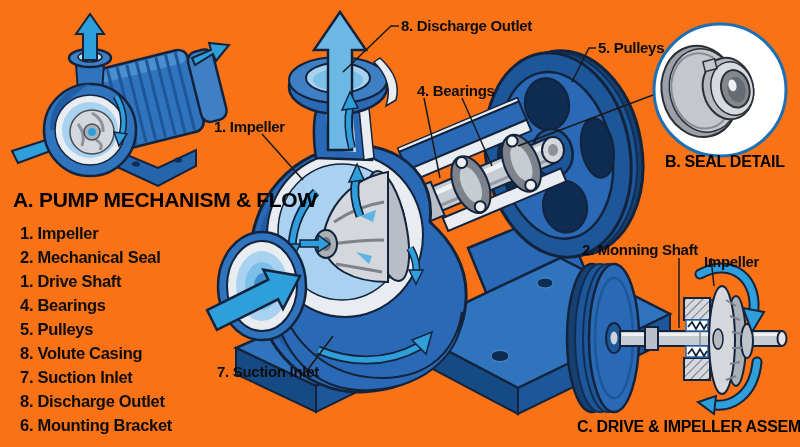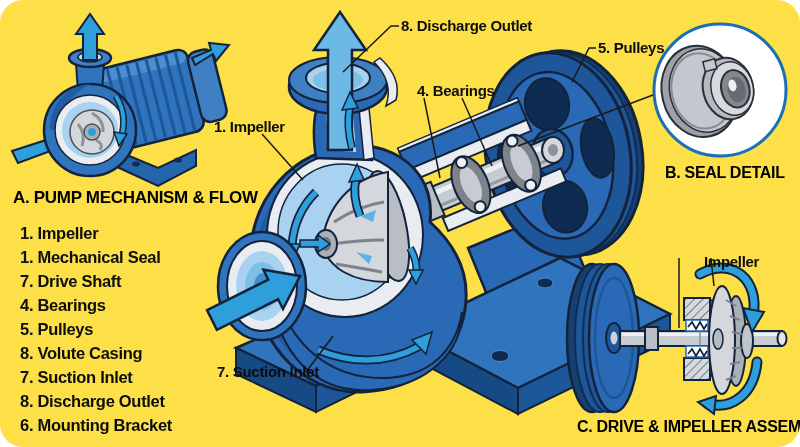--- a/index.html
+++ b/index.html
@@ -1,23 +1,23 @@
 <!DOCTYPE html>
 <html><head>
 <meta charset="utf-8">
 <style>
   html,body{margin:0;padding:0;background:#ffffff;}
-  .canvas{position:relative;width:800px;height:447px;background:#fde047;overflow:hidden;
-          font-family:"Liberation Sans","DejaVu Sans",sans-serif;border-radius:23px;}
+  .canvas{position:relative;width:800px;height:447px;background:#f97316;overflow:hidden;
+          font-family:"Liberation Sans","DejaVu Sans",sans-serif;}
   .art{position:absolute;left:0;top:0;width:800px;height:447px;}
   .label{position:absolute;color:#0d0d0d;font-size:15px;font-weight:600;
          letter-spacing:-0.3px;white-space:nowrap;line-height:1;}
   .title{position:absolute;color:#000;font-size:16px;font-weight:800;
          letter-spacing:-0.3px;white-space:nowrap;line-height:1;}
-  .title-a{font-size:17px;}
+  .title-a{font-size:21px;}
   .parts-list{position:absolute;left:20px;top:221px;margin:0;padding:0;list-style:none;
               color:#0d0d0d;font-size:16.5px;font-weight:700;letter-spacing:-0.3px;}
   .parts-list li{height:24px;line-height:24px;white-space:nowrap;}
 </style>
 </head>
 <body>
 
 <div class="canvas">
 
 <svg class="art" viewBox="0 0 800 447">
@@ -278,28 +278,29 @@
 <div class="label" style="left:401px;top:18px">8. Discharge Outlet</div>
 <div class="label" style="left:417px;top:83px">4. Bearings</div>
 <div class="label" style="left:214px;top:119px">1. Impeller</div>
 <div class="label" style="left:598px;top:40px">5. Pulleys</div>
 <div class="label" style="left:217px;top:364px">7. Suction Inlet</div>
 
 <div class="title title-a" style="left:13px;top:189px">A. PUMP MECHANISM &amp; FLOW</div>
 
 <ul class="parts-list">
   <li>1. Impeller</li>
-  <li>1. Mechanical Seal</li>
-  <li>7. Drive Shaft</li>
+  <li>2. Mechanical Seal</li>
+  <li>1. Drive Shaft</li>
   <li>4. Bearings</li>
   <li>5. Pulleys</li>
   <li>8. Volute Casing</li>
   <li>7. Suction Inlet</li>
   <li>8. Discharge Outlet</li>
   <li>6. Mounting Bracket</li>
 </ul>
 
-<div class="title" style="left:665px;top:165px">B. SEAL DETAIL</div>
-
+<div class="title" style="left:665px;top:154px">B. SEAL DETAIL</div>
+
+<div class="label" style="left:582px;top:242px">2. Monning Shaft</div>
 <div class="label" style="left:704px;top:254px">Impeller</div>
 <div class="title" style="left:577px;top:419px">C. DRIVE &amp; IMPELLER ASSEMBLY</div>
 
 </div>
 
 </body></html>

